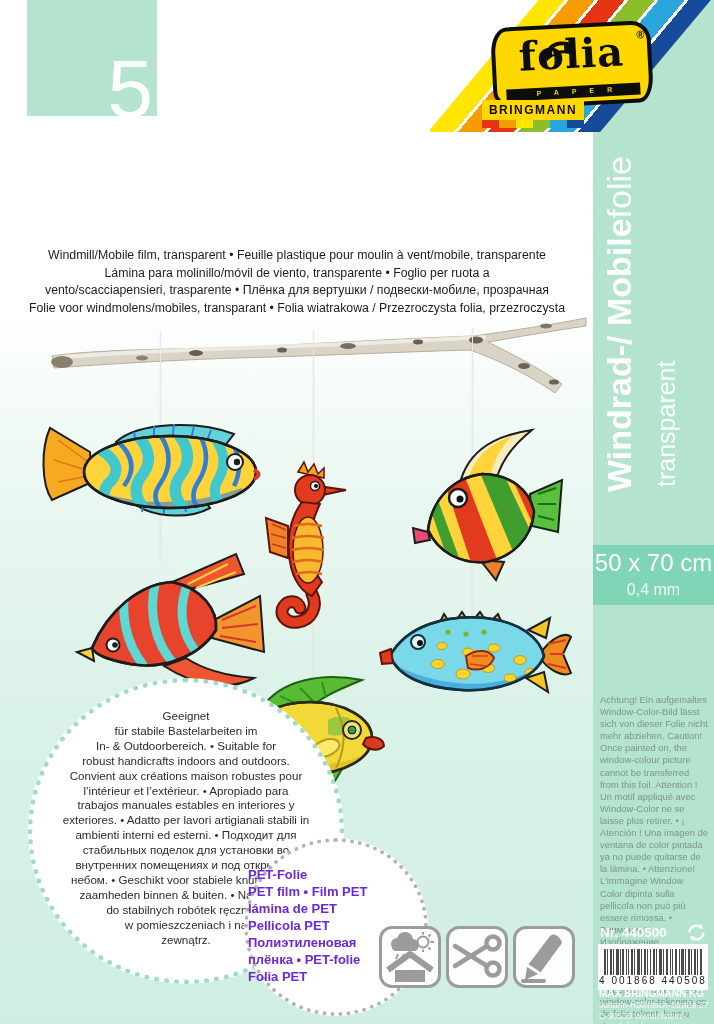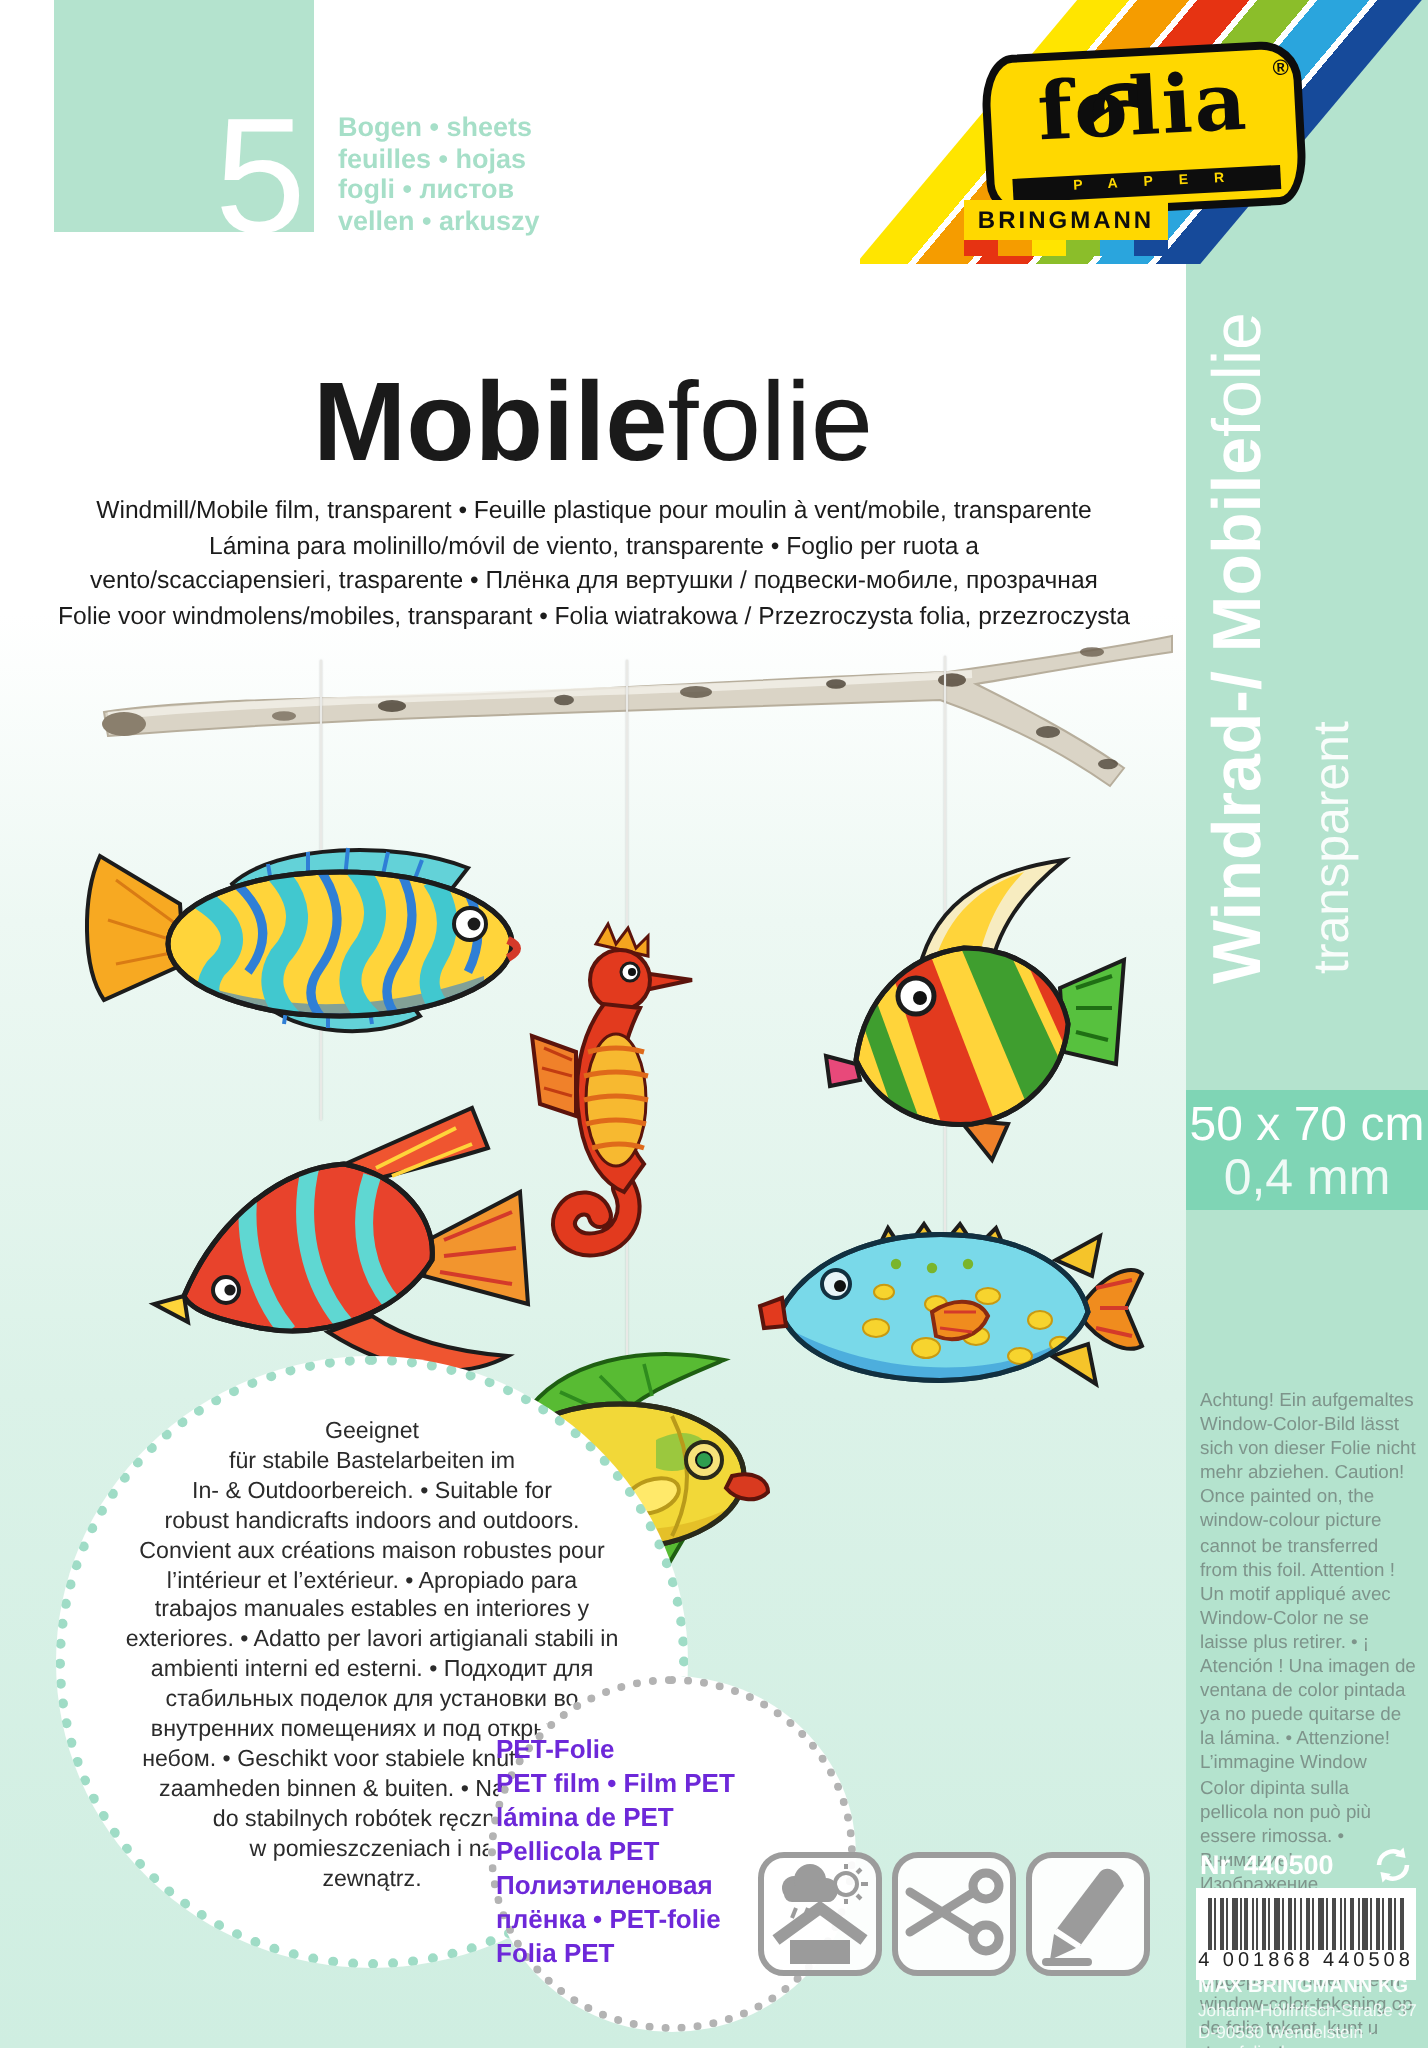--- a/index.html
+++ b/index.html
@@ -56,21 +56,21 @@
 
   
   .sidebar{left:593px;top:0;width:121px;height:1024px;background:#b4e3ce;z-index:1;}
   .vtext{position:absolute;transform-origin:0 0;transform:rotate(-90deg);white-space:nowrap;color:#fff;}
   .vt-main{left:7px;top:492px;font-size:34px;}
   .vt-main .b{font-weight:700;}
   .vt-main .l{font-weight:400;}
   .vt-sub{left:59px;top:487px;font-size:25px;font-weight:400;color:rgba(255,255,255,.92);}
   .size-band{position:absolute;left:0;top:545px;width:121px;height:60px;background:#7fd5b5;text-align:center;}
   .size-l1{font-size:24px;font-weight:400;color:#fff;line-height:28px;margin-top:4px;}
-  .size-l2{font-size:25px;font-weight:400;color:rgba(255,255,255,.88);line-height:25px;}
+  .size-l2{font-size:16px;font-weight:400;color:rgba(255,255,255,.88);line-height:25px;}
   .warning{position:absolute;left:7px;top:694px;width:108px;font-size:9.4px;line-height:12.1px;color:#7e948b;}
   .item-no{position:absolute;left:7px;top:925px;font-size:13.5px;font-weight:700;color:#fff;}
   .green-dot{position:absolute;left:93px;top:922px;}
   .barcode-box{position:absolute;left:5px;top:944px;width:110px;height:46px;background:#fff;}
   .barcode-box svg{display:block;margin:5px auto 0 auto;}
   .barcode-digits{text-align:center;font-size:10px;letter-spacing:2px;color:#222;line-height:11px;}
   .company{position:absolute;left:6px;top:988px;color:rgba(255,255,255,.95);}
   .company .c1{font-size:10px;font-weight:700;line-height:12px;}
   .company .c2{font-size:8.6px;line-height:10.5px;color:rgba(255,255,255,.85);}
 </style>
@@ -138,24 +138,20 @@
     <div class="company">
       <div class="c1">MAX BRINGMANN KG</div>
       <div class="c2">Johann-Höllfritsch-Straße 37</div>
       <div class="c2">D-90530 Wendelstein · www.folia.de</div>
     </div>
   </div>
 
   <div class="abs count-square">
     <div class="count-num">5</div>
   </div>
-  <div class="abs count-langs">Bogen • sheets
-feuilles • hojas
-fogli • листов
-vellen • arkuszy</div>
 
   <div class="abs logo-area">
     <div class="rainbow-band"></div>
     <div class="folia-banner">
       <svg class="banner-curl" width="30" height="24" viewBox="0 0 30 24">
         <path d="M26,4 C10,0 0,8 3,22 C10,16 18,13 26,16 Z" fill="#0d0d0d"></path>
         <path d="M21,7 C12,6 8,10 9,16 C13,12 17,11 21,12 Z" fill="#ffd800"></path>
       </svg>
       <div class="folia-word">folia</div>
       <div class="folia-reg">®</div>
@@ -165,21 +161,20 @@
     <div class="bringmann-strip">
       <i style="background:#e63312"></i>
         <i style="background:#f59c00"></i>
         <i style="background:#ffe500"></i>
       <i style="background:#8bbe2a"></i>
         <i style="background:#2aa5dd"></i>
         <i style="background:#164a9a"></i>
     </div>
   </div>
 
-  <div class="abs title2"><span class="b">Mobile</span><span class="l">folie</span></div>
   <div class="abs desc">Windmill/Mobile film, transparent • Feuille plastique pour moulin à vent/mobile, transparente
 Lámina para molinillo/móvil de viento, transparente • Foglio per ruota a
 vento/scacciapensieri, trasparente • Плёнка для вертушки / подвески-мобиле, прозрачная
 Folie voor windmolens/mobiles, transparant • Folia wiatrakowa / Przezroczysta folia, przezroczysta</div>
 
   <svg class="abs" style="left:46px;top:300px;" width="545" height="105" viewBox="0 0 545 105">
     <path d="M6,56 C60,48 140,50 220,46 C300,42 370,38 428,36 C470,30 510,24 540,18 L540,26 C505,31 472,37 442,42
              C462,52 490,66 516,84 L509,93 C482,74 452,60 424,50 C350,52 270,56 190,58 C130,60 60,64 8,68 Z" fill="#dad4c6" stroke="#b7ae9c" stroke-width="1"></path>
     <path d="M8,58 C90,50 200,48 300,44 C370,41 420,38 440,37" fill="none" stroke="#f3f0e8" stroke-width="4" opacity="0.8"></path>
     <ellipse cx="16" cy="62" rx="11" ry="6" fill="#8a7f6d"></ellipse>

